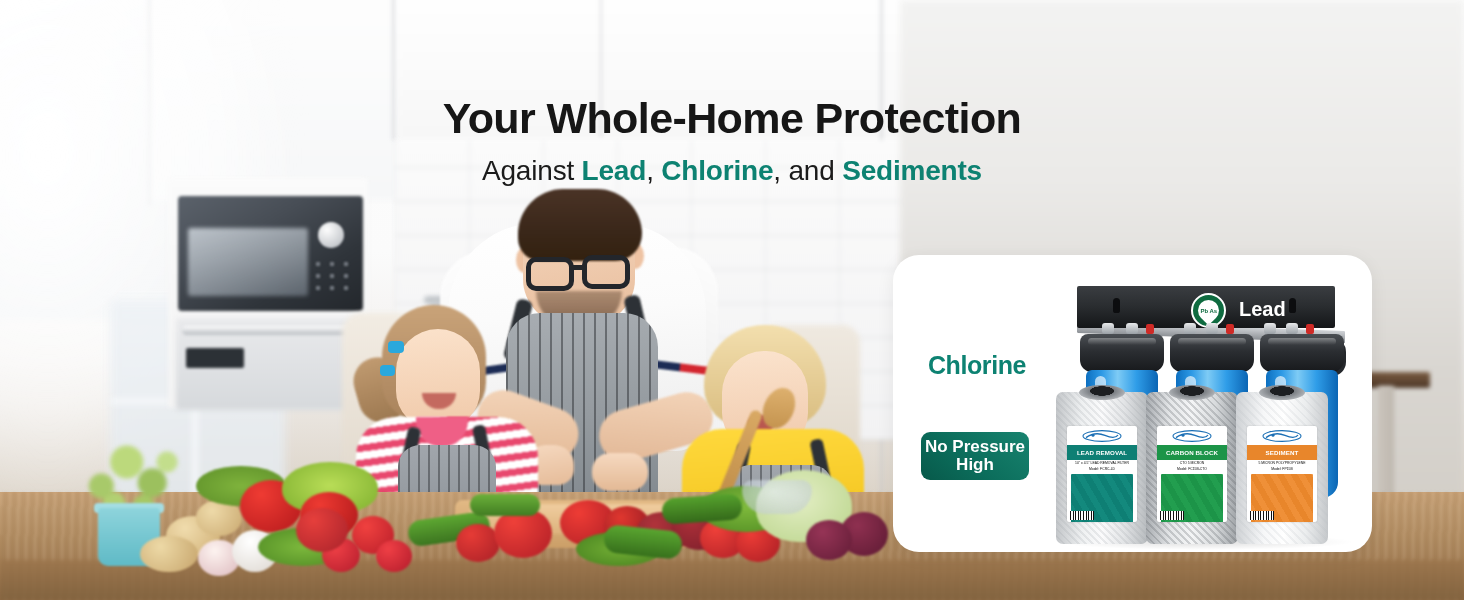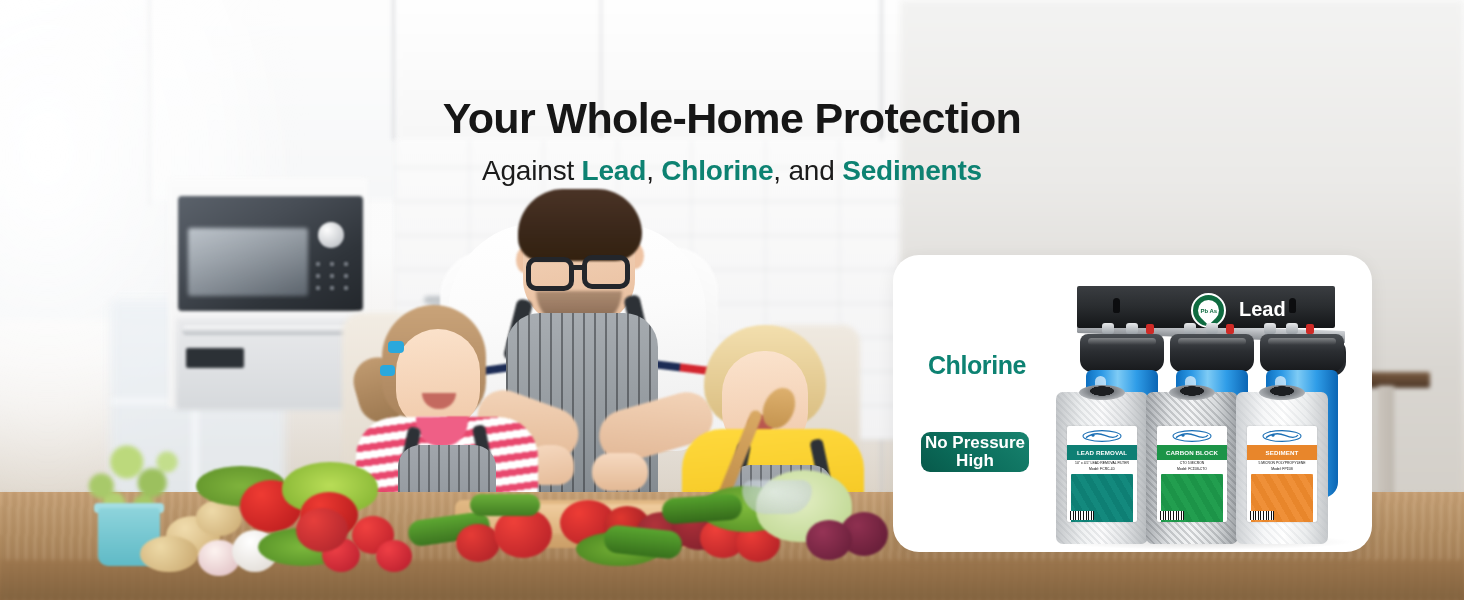--- a/index.html
+++ b/index.html
@@ -429,21 +429,21 @@
   }
 
   .highcap { position:absolute; left:921px; top:352px; width:112px; text-align:center; }
   .hc-high {
     font-size:43px; font-weight:700; color:#0d8272; line-height:.96; letter-spacing:-1px;
   }
   .hc-cap {
     font-size:25px; font-weight:700; color:#0d8272; line-height:1.05; letter-spacing:-.4px;
   }
   .pill {
-    position:absolute; left:921px; top:432px; width:108px; height:40px;
+    position:absolute; left:921px; top:432px; width:108px; height:48px;
     background:linear-gradient(40deg,#07594a 0%,#0c6e5c 45%,#18836f 100%);
     border-radius:9px; display:flex; flex-direction:column;
     align-items:center; justify-content:center; line-height:1.06;
   }
   .pill span { color:#fff; font-size:17px; font-weight:700; }
 
   
   .unit { position:absolute; left:1048px; top:282px; width:318px; height:262px; }
   .bracket {
     position:absolute; left:29px; top:4px; width:258px; height:42px;

